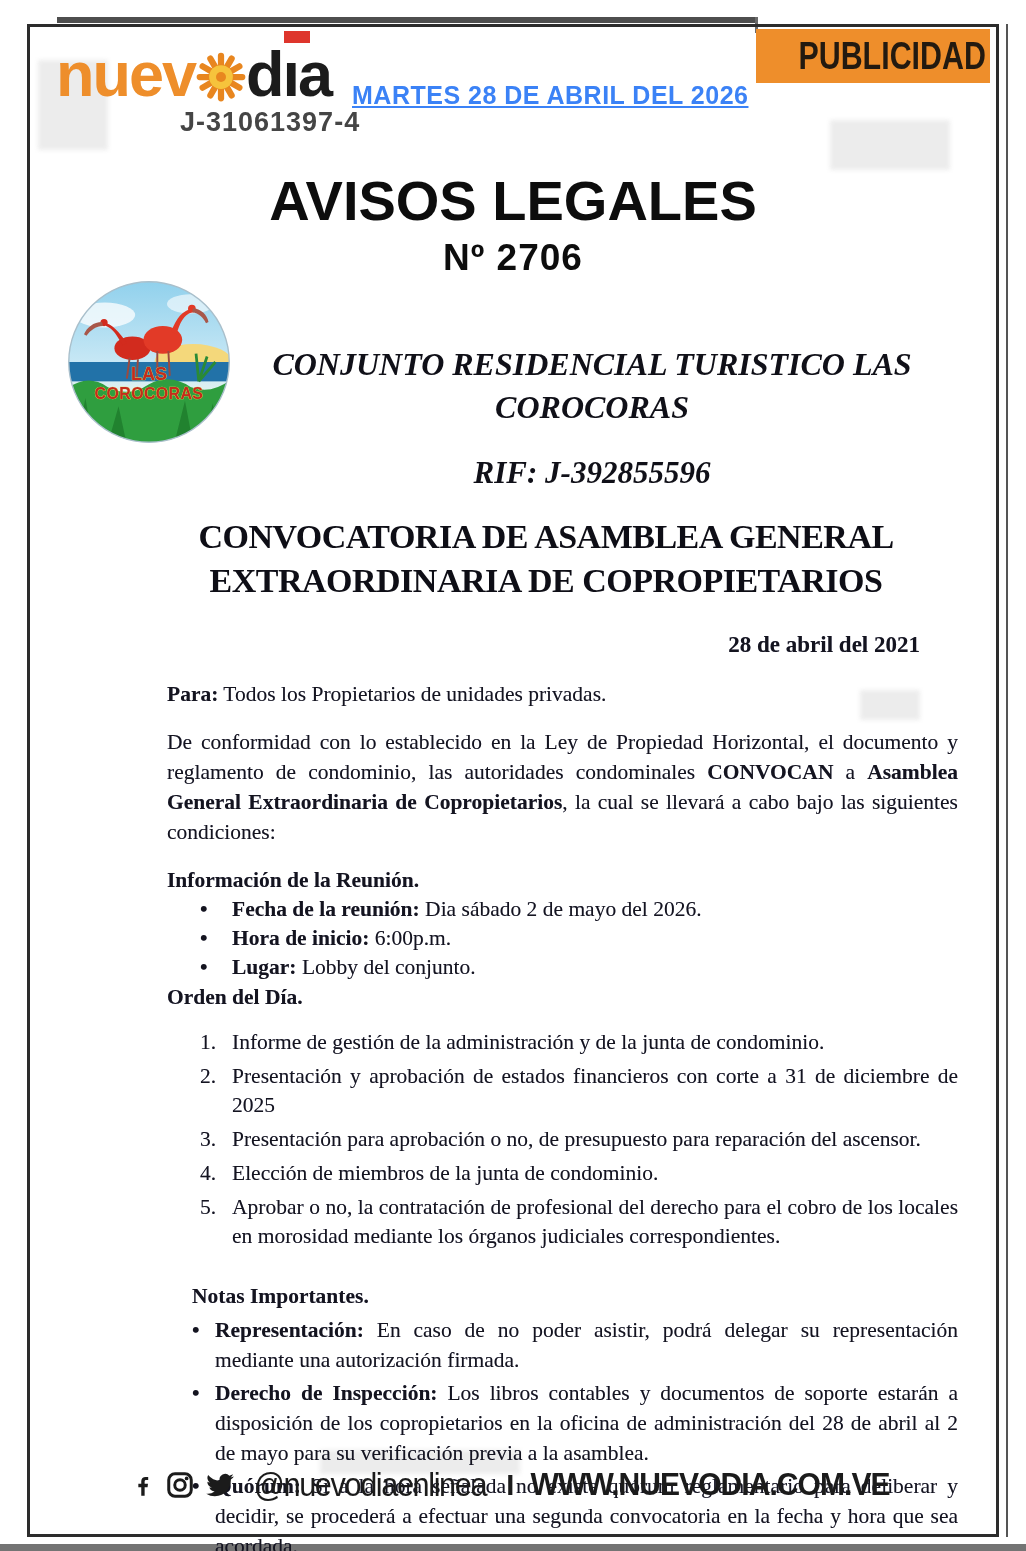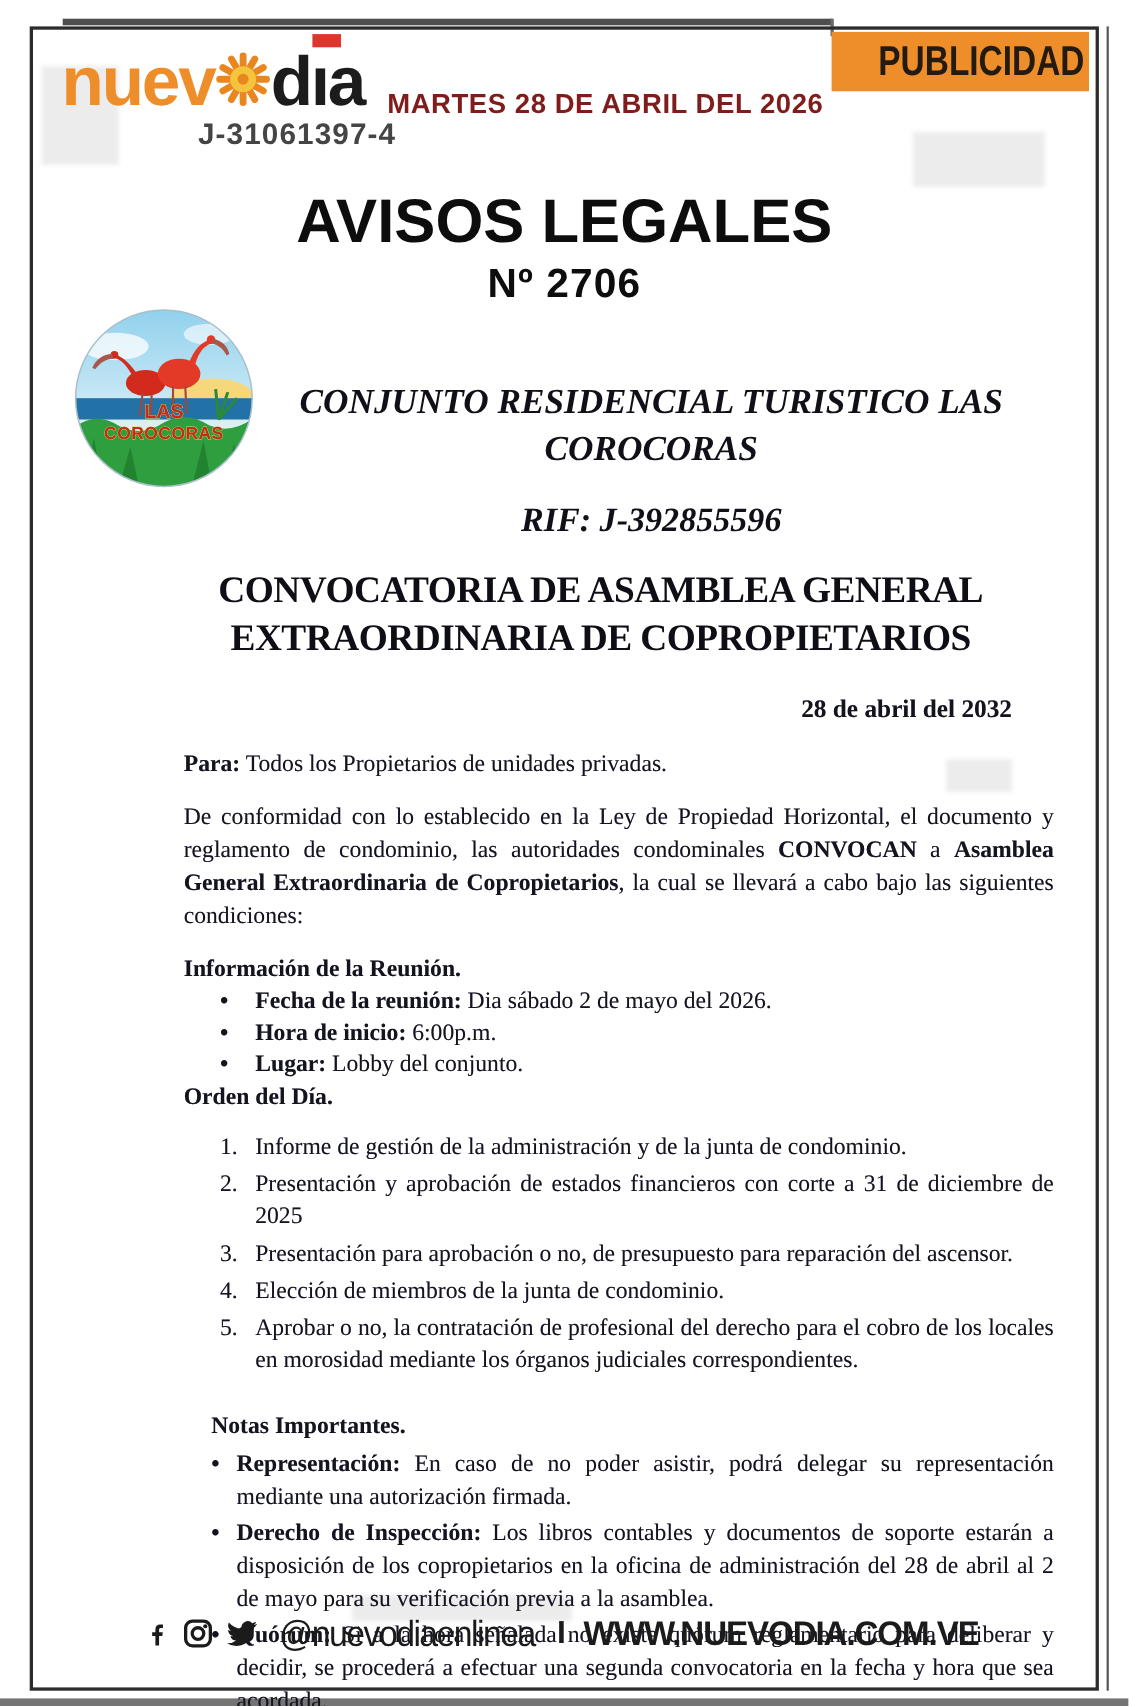--- a/index.html
+++ b/index.html
@@ -12,31 +12,31 @@
   .top-rule-tick{position:absolute;left:755px;top:17px;width:3px;height:16px;background:#6a6a6a;}
   .bottom-rule{position:absolute;left:0;right:0;bottom:0;height:7px;background:#747474;}
   .ghost{position:absolute;background:#bdbdbd;opacity:.28;filter:blur(2px);pointer-events:none;}
   
   .frame{
     position:absolute;left:27px;top:24px;width:972px;height:1513px;
     border:3px solid #2c2c2c;box-sizing:border-box;background:transparent;
   }
   .frame-outer-line{position:absolute;top:24px;bottom:14px;left:1006px;width:2px;background:#555;}
   
-  .logo{position:absolute;left:26px;top:16px;display:flex;align-items:flex-start;
+  .logo{position:absolute;left:26px;top:16px;display:flex;align-items:center;
     font-family:"Liberation Sans", sans-serif;font-weight:700;font-size:63px;letter-spacing:-2px;line-height:1;}
   .logo .prefix{color:#ee8e2b;}
   .logo .sun{width:50px;height:50px;margin:4px 0 0 1px;}
   .logo .dia{color:#1c1c1c;display:flex;align-items:flex-end;}
   .logo .i-wrap{position:relative;}
   .logo .accent{position:absolute;left:1px;top:-12px;width:26px;height:12px;background:#de352c;}
   .logo-reg{position:absolute;left:150px;top:80px;font-family:"Liberation Sans", sans-serif;
     font-weight:700;font-size:27px;color:#454545;letter-spacing:1px;text-align:center;}
   .masthead-date{position:absolute;left:322px;top:54px;font-family:"Liberation Sans", sans-serif;
-    font-weight:700;font-size:25px;letter-spacing:.5px;color:#7f1d1d;}
+    font-weight:700;font-size:25px;letter-spacing:.5px;color:#3b82f6;text-decoration:underline;}
   .publicidad{position:absolute;top:2px;right:6px;width:196px;height:54px;background:#ee8e2b;
     display:flex;align-items:center;justify-content:center;padding-left:38px;}
   .publicidad span{font-family:"Liberation Sans", sans-serif;font-weight:700;font-size:38px;
     color:#231a10;transform:scaleX(.8);letter-spacing:0;}
   
   .section-head{padding-top:146px;text-align:center;font-family:"Liberation Sans", sans-serif;color:#0d0d0d;}
   .section-title{font-size:56px;font-weight:700;letter-spacing:0;line-height:1;}
   .section-number{font-size:37px;font-weight:700;margin-top:8px;letter-spacing:1px;}
   
   .org-block{position:relative;margin-top:0;padding-left:195px;padding-right:37px;min-height:216px;}
@@ -168,21 +168,21 @@
     </div>
     <div class="org-rif">RIF: J-392855596</div>
   </div>
 
   <div class="notice-title">
     <span>CONVOCATORIA DE ASAMBLEA GENERAL</span><br>
     <span>EXTRAORDINARIA DE COPROPIETARIOS</span>
   </div>
 
   <div class="body-text">
-    <div class="notice-date">28 de abril del 2032</div>
+    <div class="notice-date">28 de abril del 2021</div>
 
     <div class="para-line">
       <b>Para:</b><span> Todos los Propietarios de unidades privadas.</span>
     </div>
 
     <div class="intro">
       <span>De conformidad con lo establecido en la Ley de Propiedad Horizontal, el documento y reglamento de condominio, las autoridades condominales </span><b>CONVOCAN</b><span> a </span><b>Asamblea General Extraordinaria de Copropietarios</b><span>, la cual se llevará a cabo bajo las siguientes condiciones:</span>
     </div>
 
     <div class="sec-heading">Información de la Reunión.</div>

